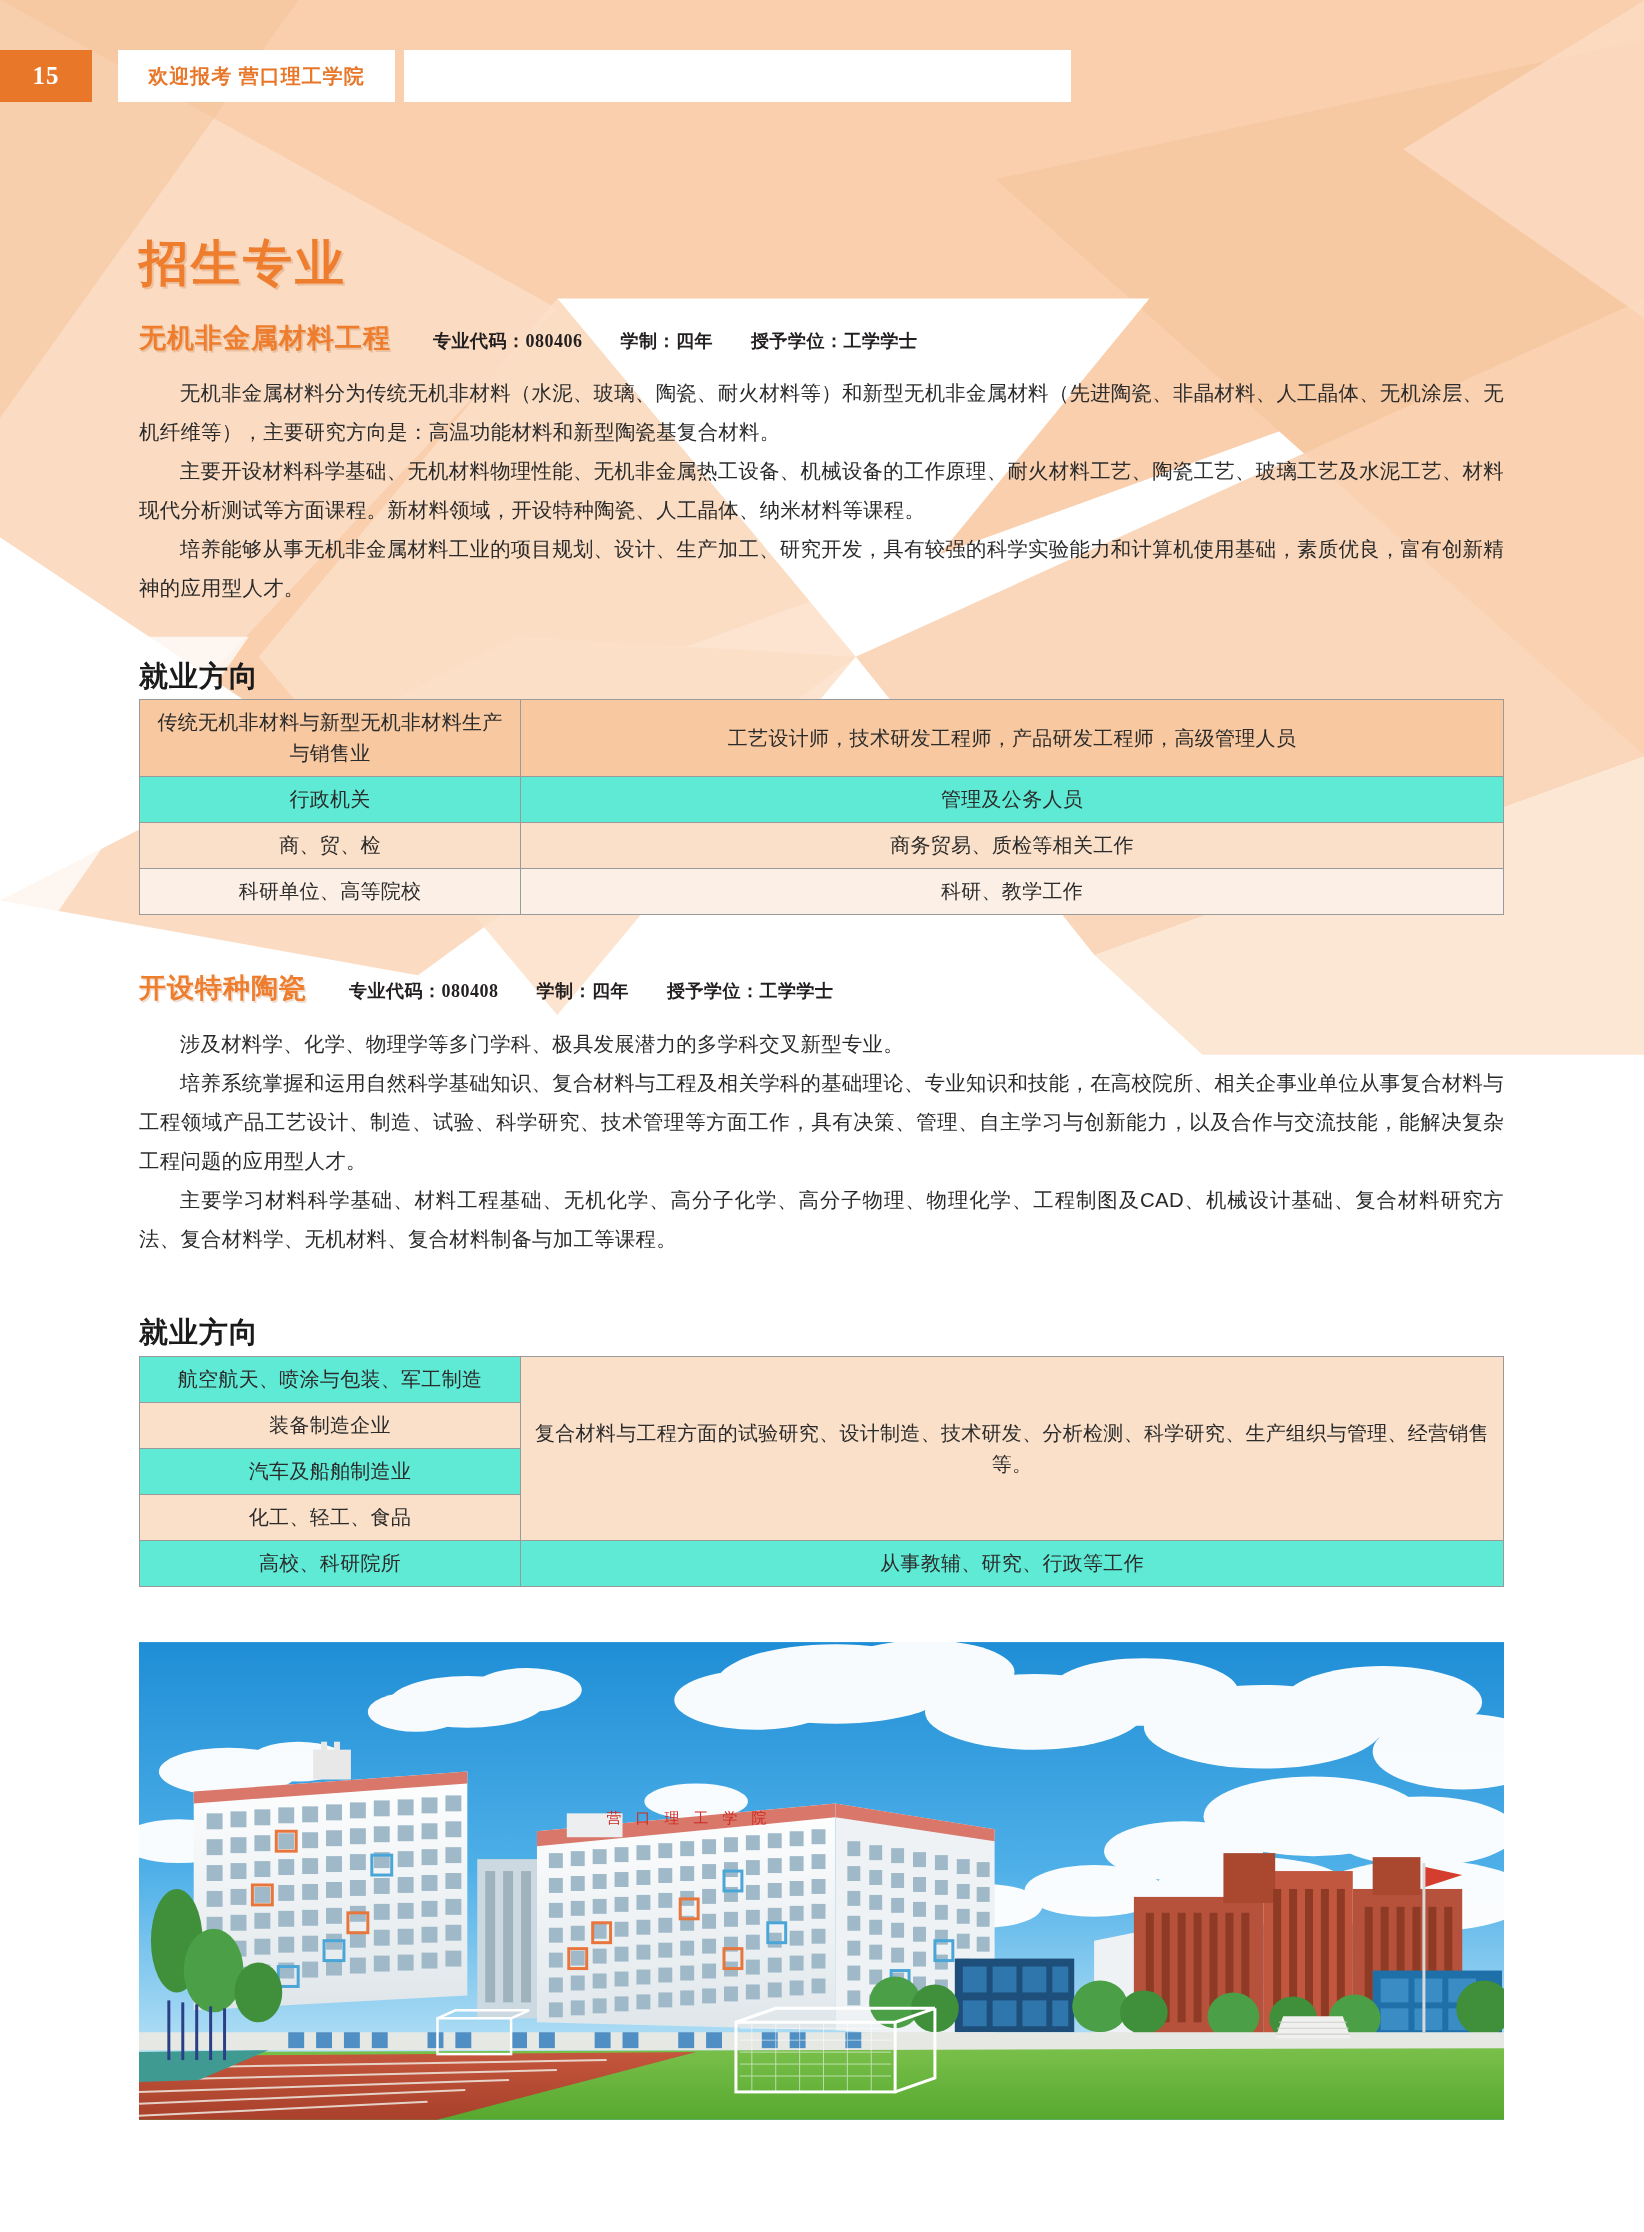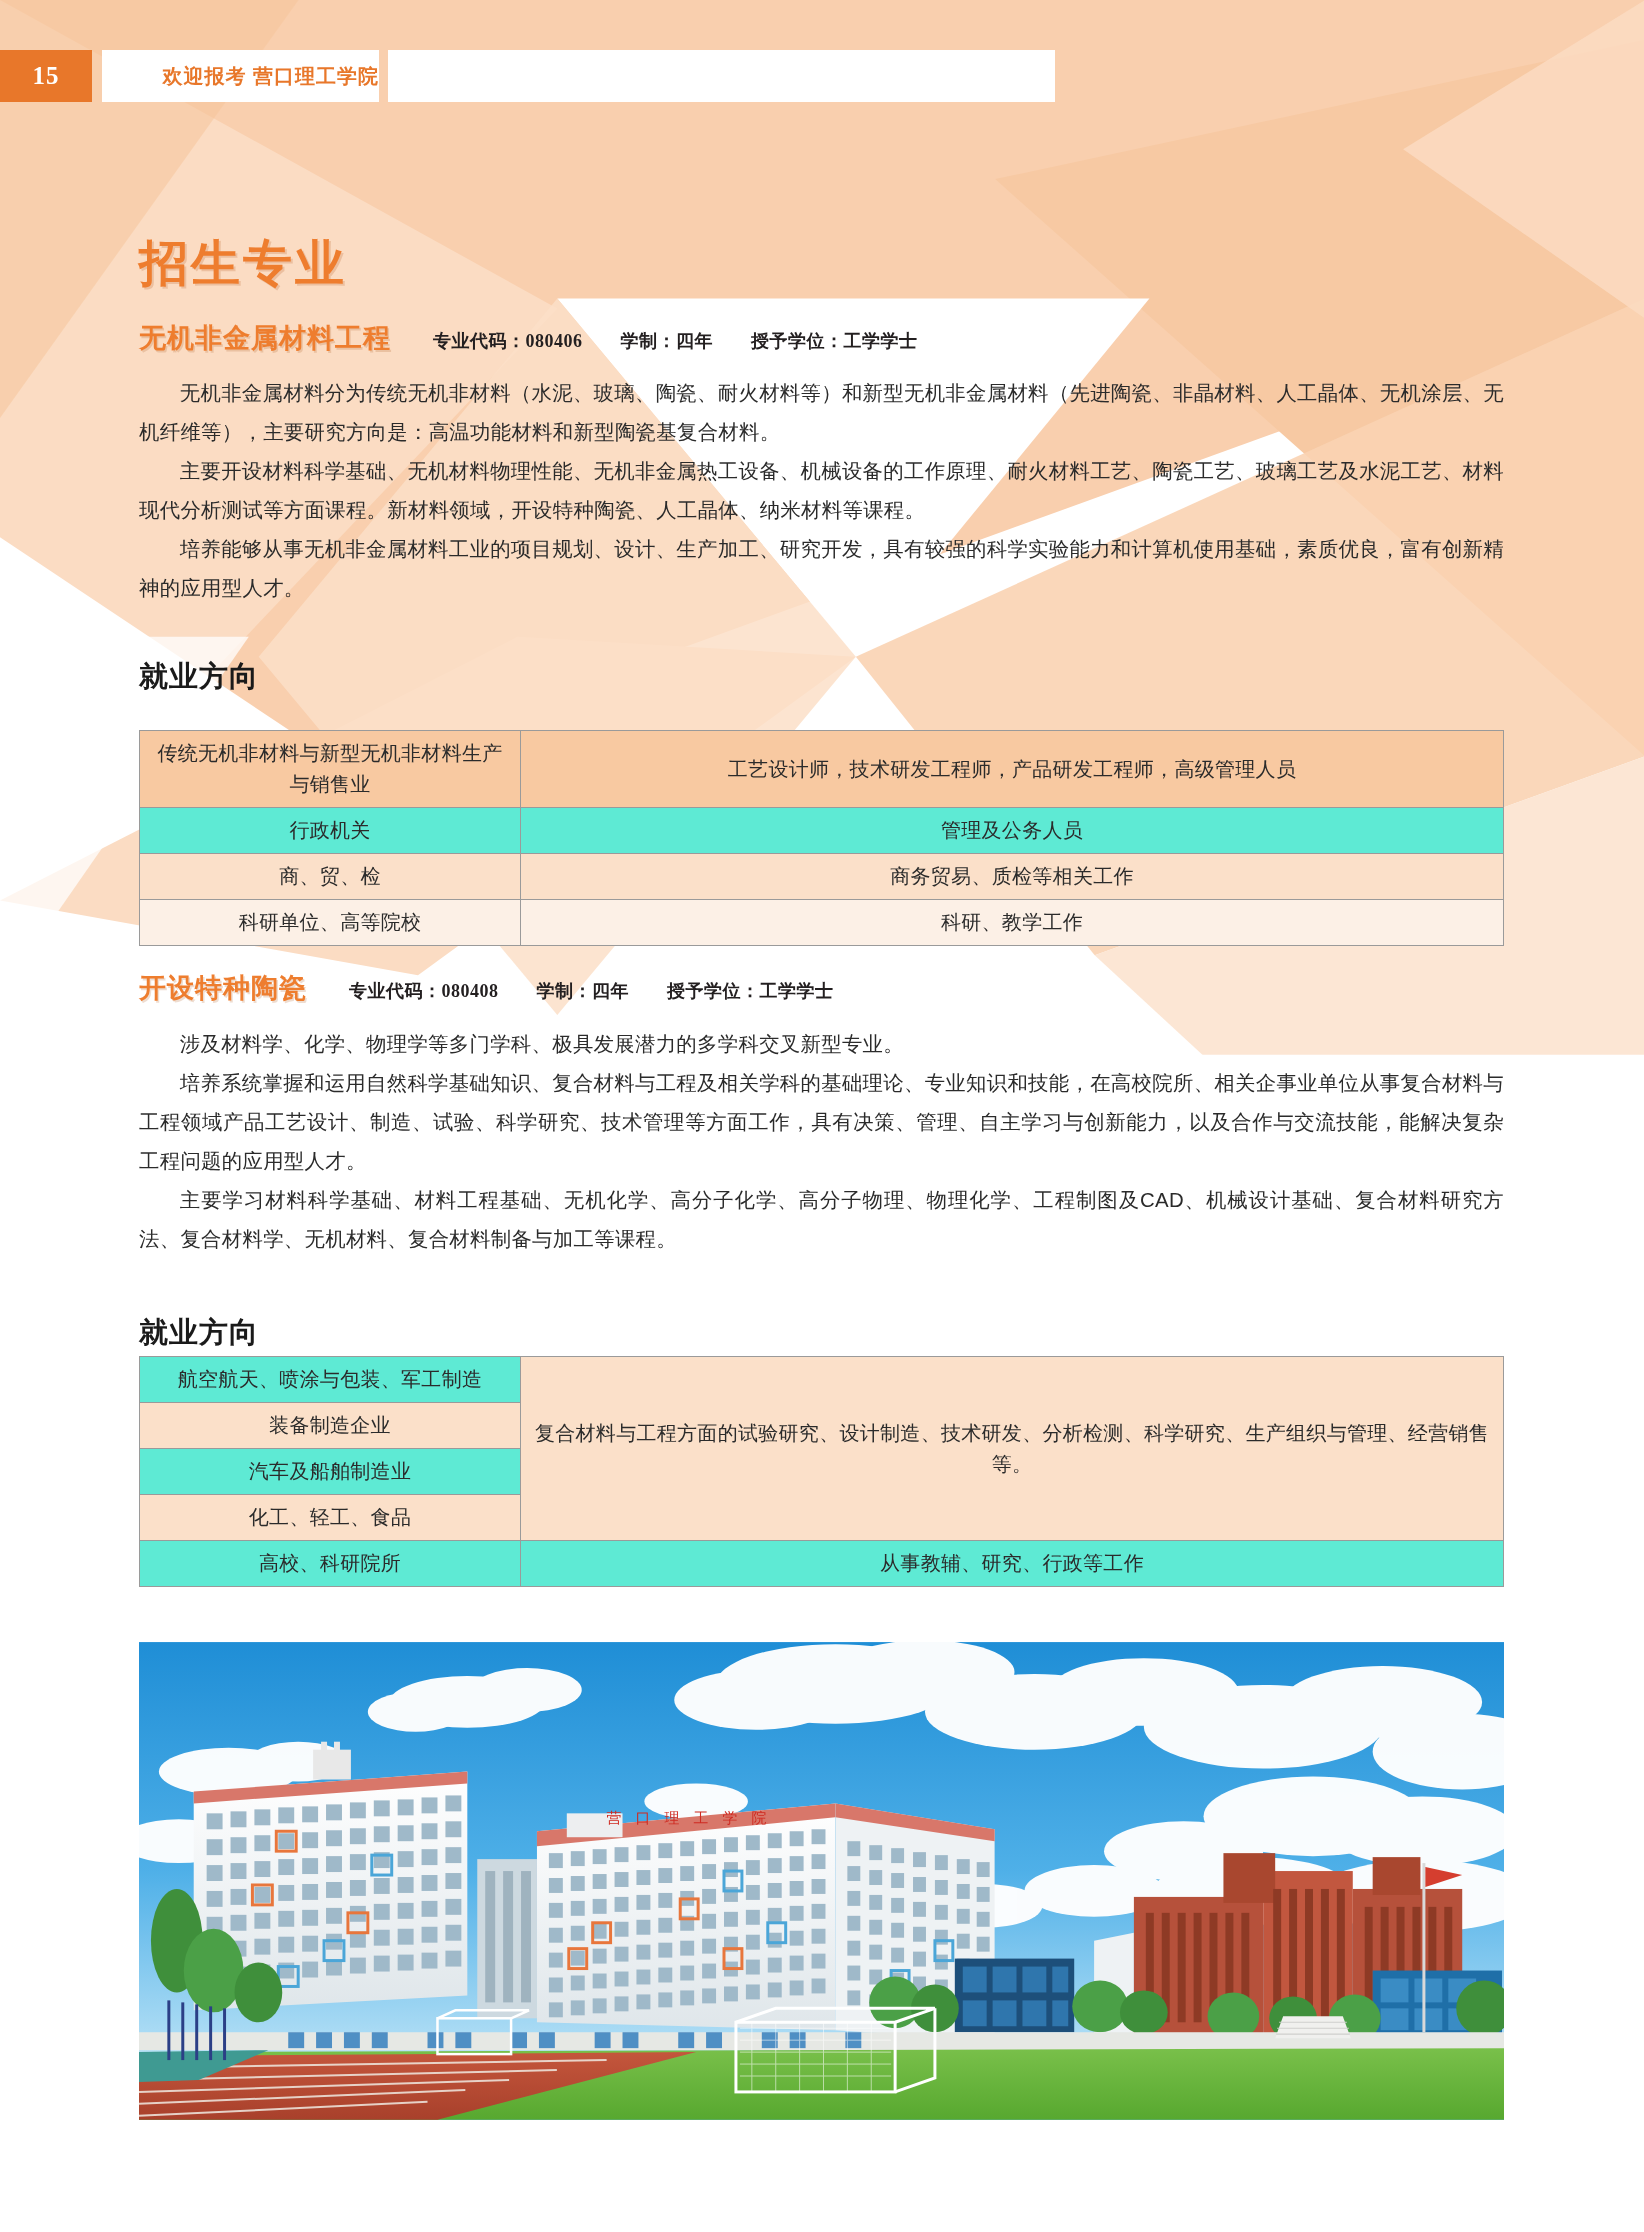--- a/index.html
+++ b/index.html
@@ -17,22 +17,22 @@
 
   
   .header{position:absolute;left:0;top:50px;height:52px;width:100%;display:flex;align-items:stretch;}
   .pagenum{
     width:92px;background:#e8772a;color:#ffffff;
     display:flex;align-items:center;justify-content:center;
     font-family:"Liberation Serif","DejaVu Serif",serif;
     font-size:25px;font-weight:700;letter-spacing:1px;
   }
   .hdr-title-box{
-    margin-left:10px;width:277px;background:#ffffff;
-    display:flex;align-items:center;justify-content:flex-end;
+    margin-left:26px;width:277px;background:#ffffff;
+    display:flex;align-items:center;justify-content:center;
   }
   .hdr-title{
     color:#e8772a;font-size:20px;font-weight:700;letter-spacing:1px;
     font-family:"Liberation Sans","DejaVu Sans",sans-serif;
   }
   .hdr-blank{margin-left:9px;flex:0 0 667px;background:#ffffff;}
 
   
   .content{position:absolute;left:0;top:0;width:1645px;}
 
@@ -151,21 +151,21 @@
   <div class="major" style="top:374px;">
     <p class="para">无机非金属材料分为传统无机非材料（水泥、玻璃、陶瓷、耐火材料等）和新型无机非金属材料（先进陶瓷、非晶材料、人工晶体、无机涂层、无机纤维等），主要研究方向是：高温功能材料和新型陶瓷基复合材料。</p>
     <p class="para">主要开设材料科学基础、无机材料物理性能、无机非金属热工设备、机械设备的工作原理、耐火材料工艺、陶瓷工艺、玻璃工艺及水泥工艺、材料现代分析测试等方面课程。新材料领域，开设特种陶瓷、人工晶体、纳米材料等课程。</p>
     <p class="para">培养能够从事无机非金属材料工业的项目规划、设计、生产加工、研究开发，具有较强的科学实验能力和计算机使用基础，素质优良，富有创新精神的应用型人才。</p>
   </div>
 
   <div class="major" style="top:657px;">
     <div class="sub-head">就业方向</div>
   </div>
 
-  <div class="major" style="top:730px;">
+  <div class="major" style="top:699px;">
     <table class="jobs">
       <tbody>
           <tr class="row-a">
         <td class="c-left">传统无机非材料与新型无机非材料生产与销售业</td>
         <td>工艺设计师，技术研发工程师，产品研发工程师，高级管理人员</td>
       </tr>
       <tr class="row-b">
         <td class="c-left">行政机关</td>
         <td>管理及公务人员</td>
       </tr>

